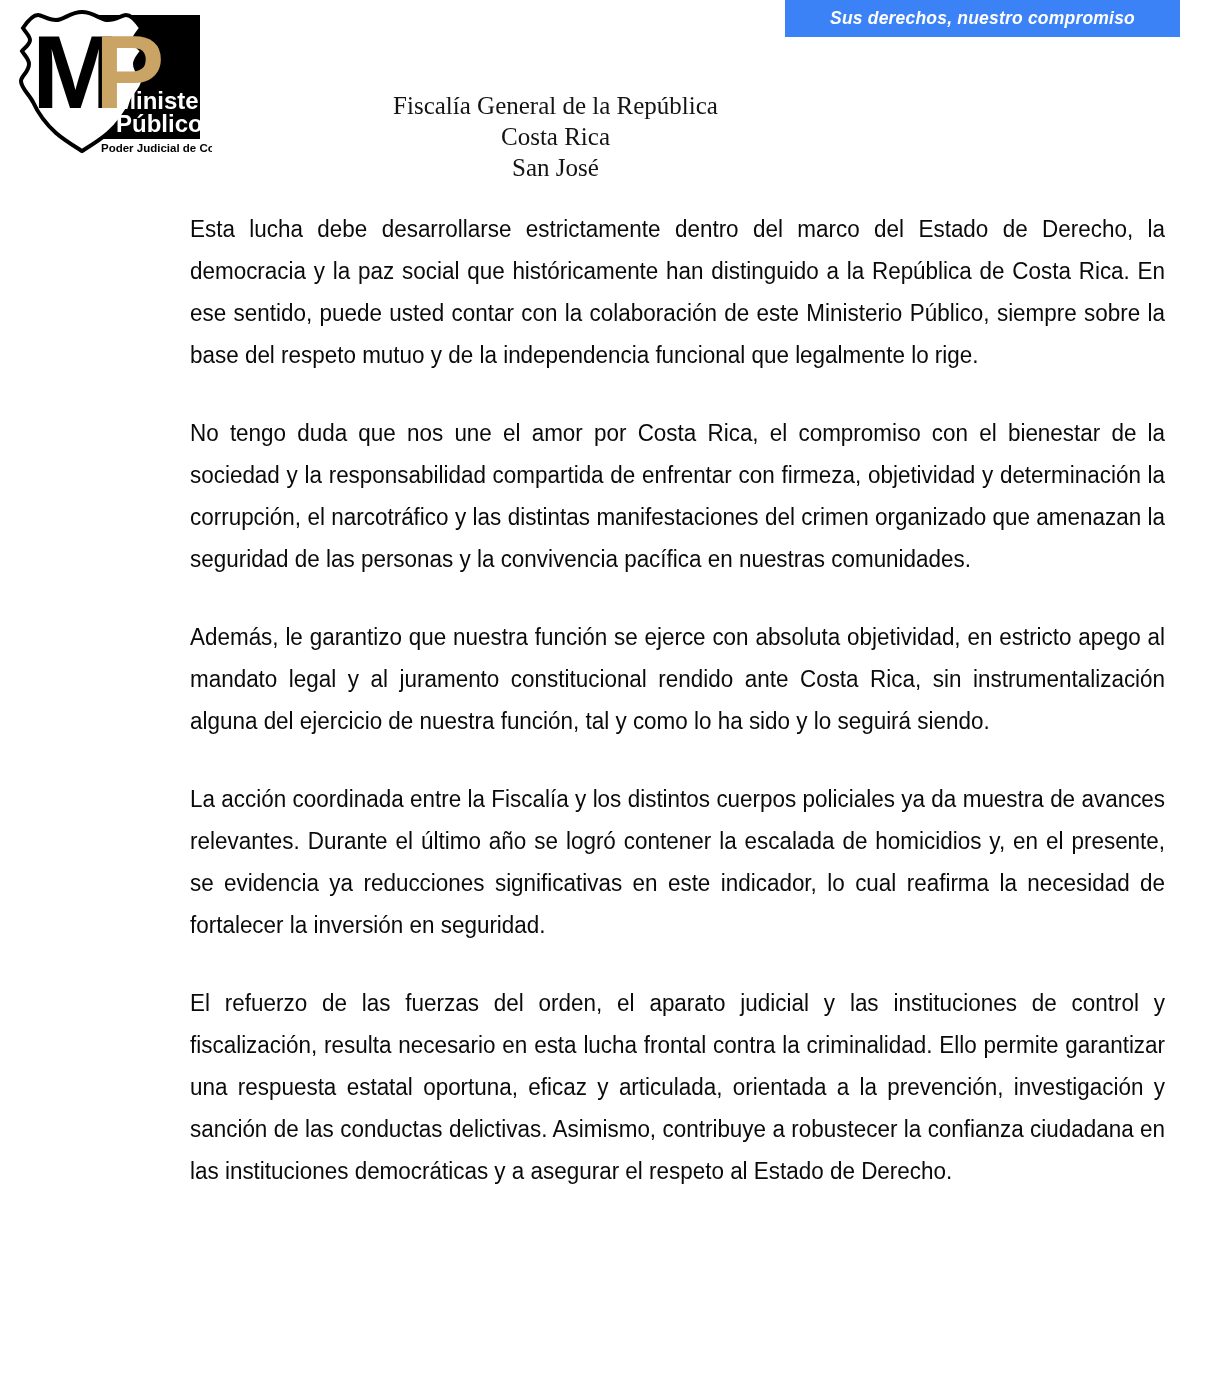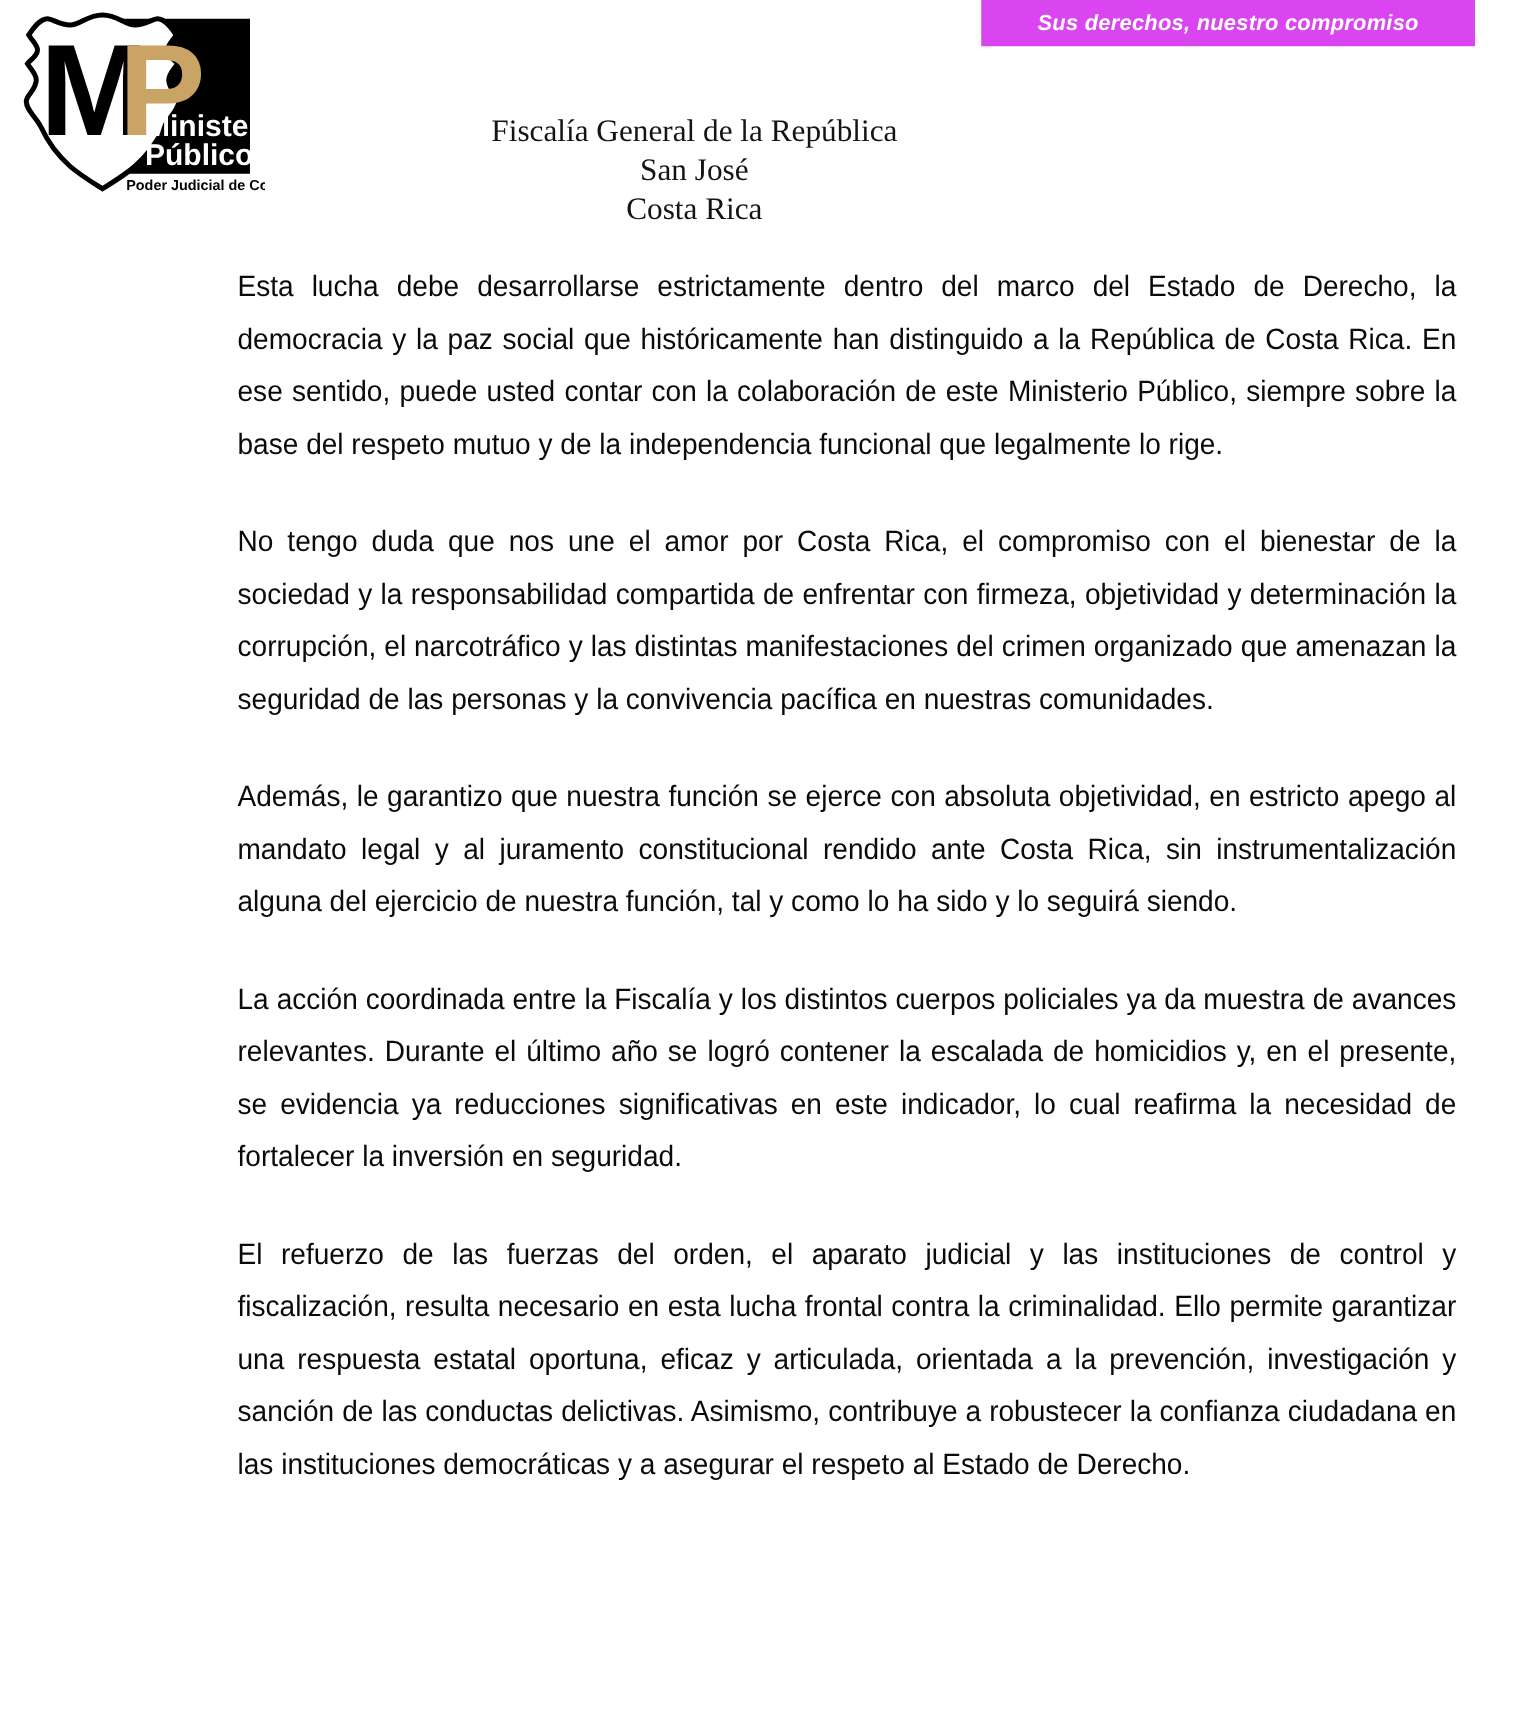--- a/index.html
+++ b/index.html
@@ -16,21 +16,21 @@
     overflow: hidden;
   }
 
   
   .tagline-banner {
     position: absolute;
     top: 0;
     left: 785px;
     width: 395px;
     height: 37px;
-    background: #d946ef;
+    background: #3b82f6;
     display: flex;
     align-items: center;
     justify-content: center;
   }
   .tagline-text {
     color: #ffffff;
     font-family: "Liberation Sans", sans-serif;
     font-weight: bold;
     font-style: italic;
     font-size: 17.5px;
@@ -110,22 +110,22 @@
 
     <text x="104" y="103" font-family="Liberation Sans, sans-serif" font-size="24" font-weight="bold" fill="#ffffff">Ministerio</text>
     <text x="104" y="126" font-family="Liberation Sans, sans-serif" font-size="24" font-weight="bold" fill="#ffffff">Público</text>
 
     <text x="89" y="146" font-family="Liberation Sans, sans-serif" font-size="11.5" font-weight="bold" fill="#000000">Poder Judicial de Costa Rica</text>
   </svg>
 </div>
 
 <div class="institution-heading">
   <div>Fiscalía General de la República</div>
+  <div>Costa Rica</div>
   <div>San José</div>
-  <div>Costa Rica</div>
 </div>
 
 <div class="letter-body">
   <p class="letter-paragraph">Esta lucha debe desarrollarse estrictamente dentro del marco del Estado de Derecho, la democracia y la paz social que históricamente han distinguido a la República de Costa Rica. En ese sentido, puede usted contar con la colaboración de este Ministerio Público, siempre sobre la base del respeto mutuo y de la independencia funcional que legalmente lo rige.</p>
   <p class="letter-paragraph">No tengo duda que nos une el amor por Costa Rica, el compromiso con el bienestar de la sociedad y la responsabilidad compartida de enfrentar con firmeza, objetividad y determinación la corrupción, el narcotráfico y las distintas manifestaciones del crimen organizado que amenazan la seguridad de las personas y la convivencia pacífica en nuestras comunidades.</p>
   <p class="letter-paragraph">Además, le garantizo que nuestra función se ejerce con absoluta objetividad, en estricto apego al mandato legal y al juramento constitucional rendido ante Costa Rica, sin instrumentalización alguna del ejercicio de nuestra función, tal y como lo ha sido y lo seguirá siendo.</p>
   <p class="letter-paragraph">La acción coordinada entre la Fiscalía y los distintos cuerpos policiales ya da muestra de avances relevantes. Durante el último año se logró contener la escalada de homicidios y, en el presente, se evidencia ya reducciones significativas en este indicador, lo cual reafirma la necesidad de fortalecer la inversión en seguridad.</p>
   <p class="letter-paragraph">El refuerzo de las fuerzas del orden, el aparato judicial y las instituciones de control y fiscalización, resulta necesario en esta lucha frontal contra la criminalidad. Ello permite garantizar una respuesta estatal oportuna, eficaz y articulada, orientada a la prevención, investigación y sanción de las conductas delictivas. Asimismo, contribuye a robustecer la confianza ciudadana en las instituciones democráticas y a asegurar el respeto al Estado de Derecho.</p>
 </div>
 

